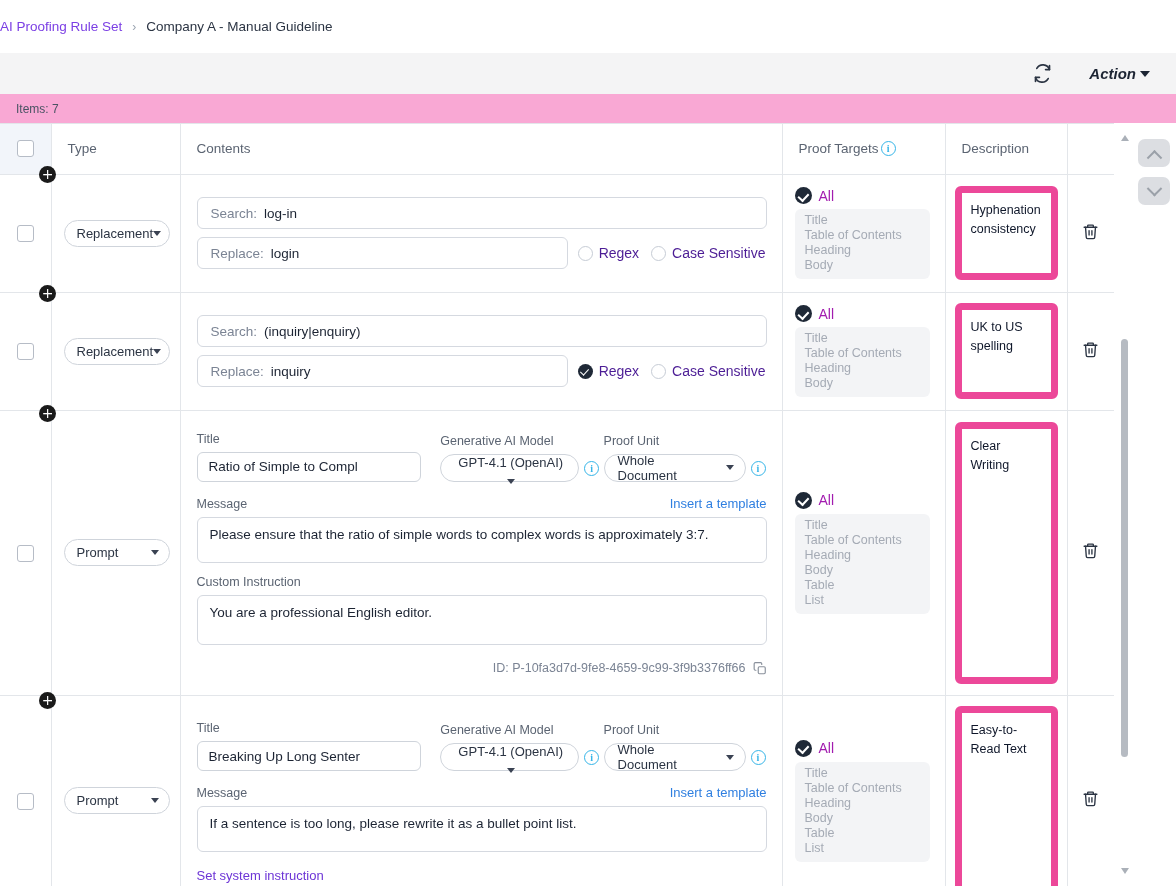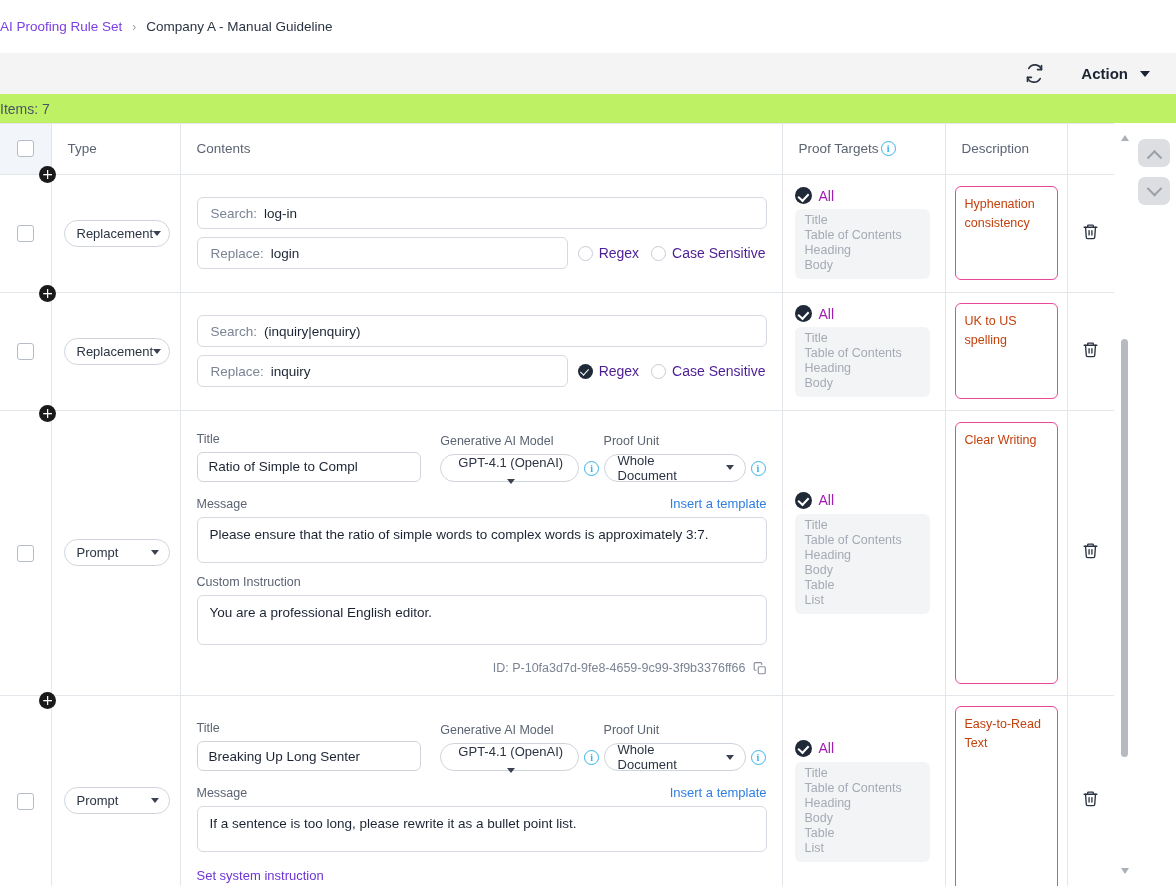--- a/index.html
+++ b/index.html
@@ -45,41 +45,42 @@
     justify-content: flex-end;
     padding-right: 26px;
     gap: 36px;
   }
   .refresh-btn {
     width: 22px; height: 22px;
     cursor: pointer;
     display: flex; align-items: center; justify-content: center;
   }
   .action-menu {
-    display: flex; align-items: center; gap: 12px;
-    cursor: pointer;
+    display: flex; align-items: center; gap: 4px;
+    cursor: pointer;
+    font-style: italic;
   }
   .action-label {
     font-size: 15px; font-weight: bold; color: #1c2433;
   }
   .caret-down {
     width: 0; height: 0;
     border-left: 5px solid transparent;
     border-right: 5px solid transparent;
     border-top: 6px solid #1c2433;
   }
 
   
   .items-count {
     height: 29px;
     display: flex; align-items: center;
-    font-size: 14px;
+    font-size: 12px;
     color: #4a5363;
-    padding-left: 0px;
-    background: #bef264;
+    padding-left: 16px;
+    background: #f9a8d4;
   }
 
   
   .table-wrap {
     position: relative;
     height: 763px;
     width: 1176px;
     overflow: hidden;
   }
   .grid-area {
@@ -291,22 +292,22 @@
     display: flex; flex-direction: column;
     width: 135px;
   }
   .sub-targets div {
     font-size: 12.5px; color: #a5abb5; line-height: 15px;
   }
 
   
   .desc-cell { padding: 10px 9px; vertical-align: top; }
   .desc-box {
-    border: 1px solid #ec4899; border-radius: 6px;
-    padding: 8px 9px; font-size: 12.5px; color: #c2410c;
+    border: 7px solid #ec4899; border-radius: 6px;
+    padding: 8px 9px; font-size: 12.5px; color: #0f172a;
     line-height: 19px; background: #fff; cursor: text;
   }
 
   
   .del-cell { text-align: center; vertical-align: middle; }
   .trash { cursor: pointer; display: inline-flex; }
 
   
   .plus-btn {
     position: absolute;

